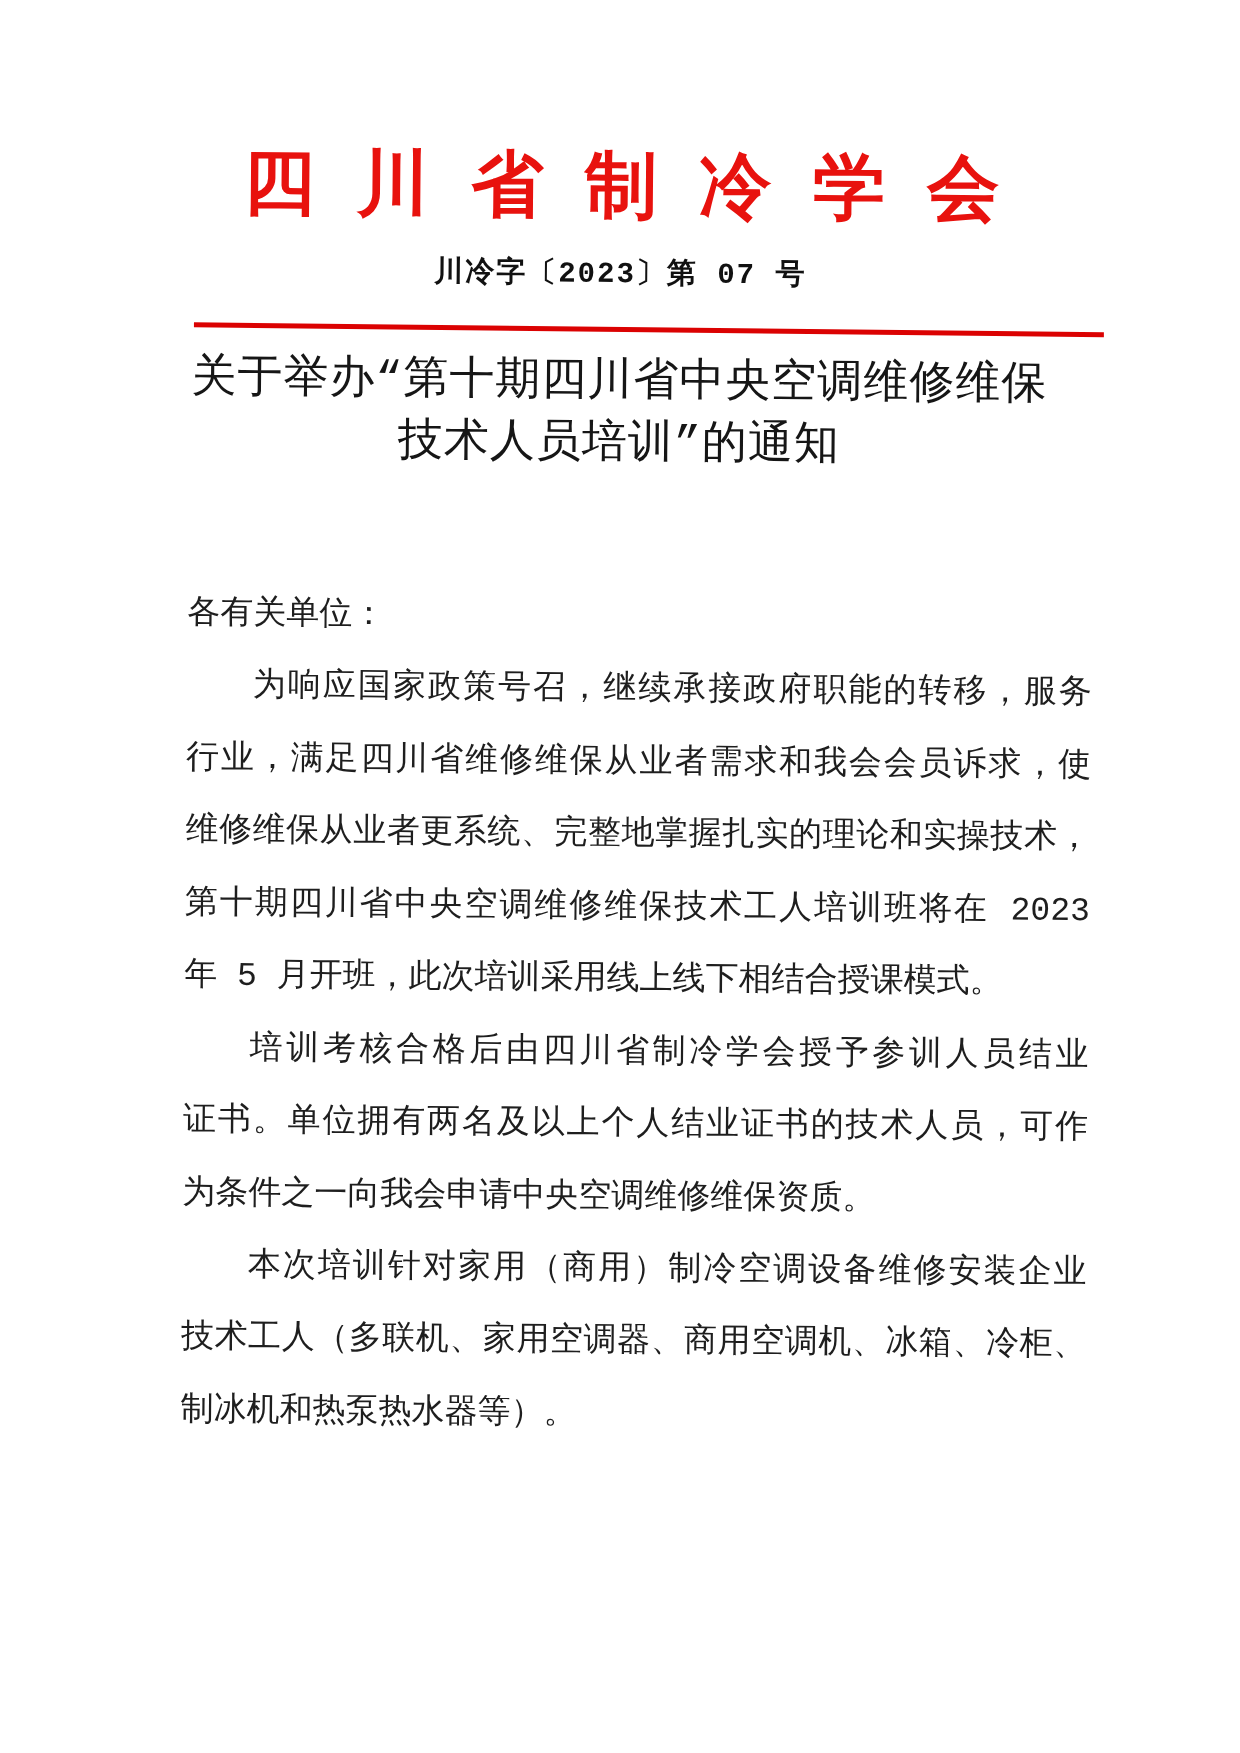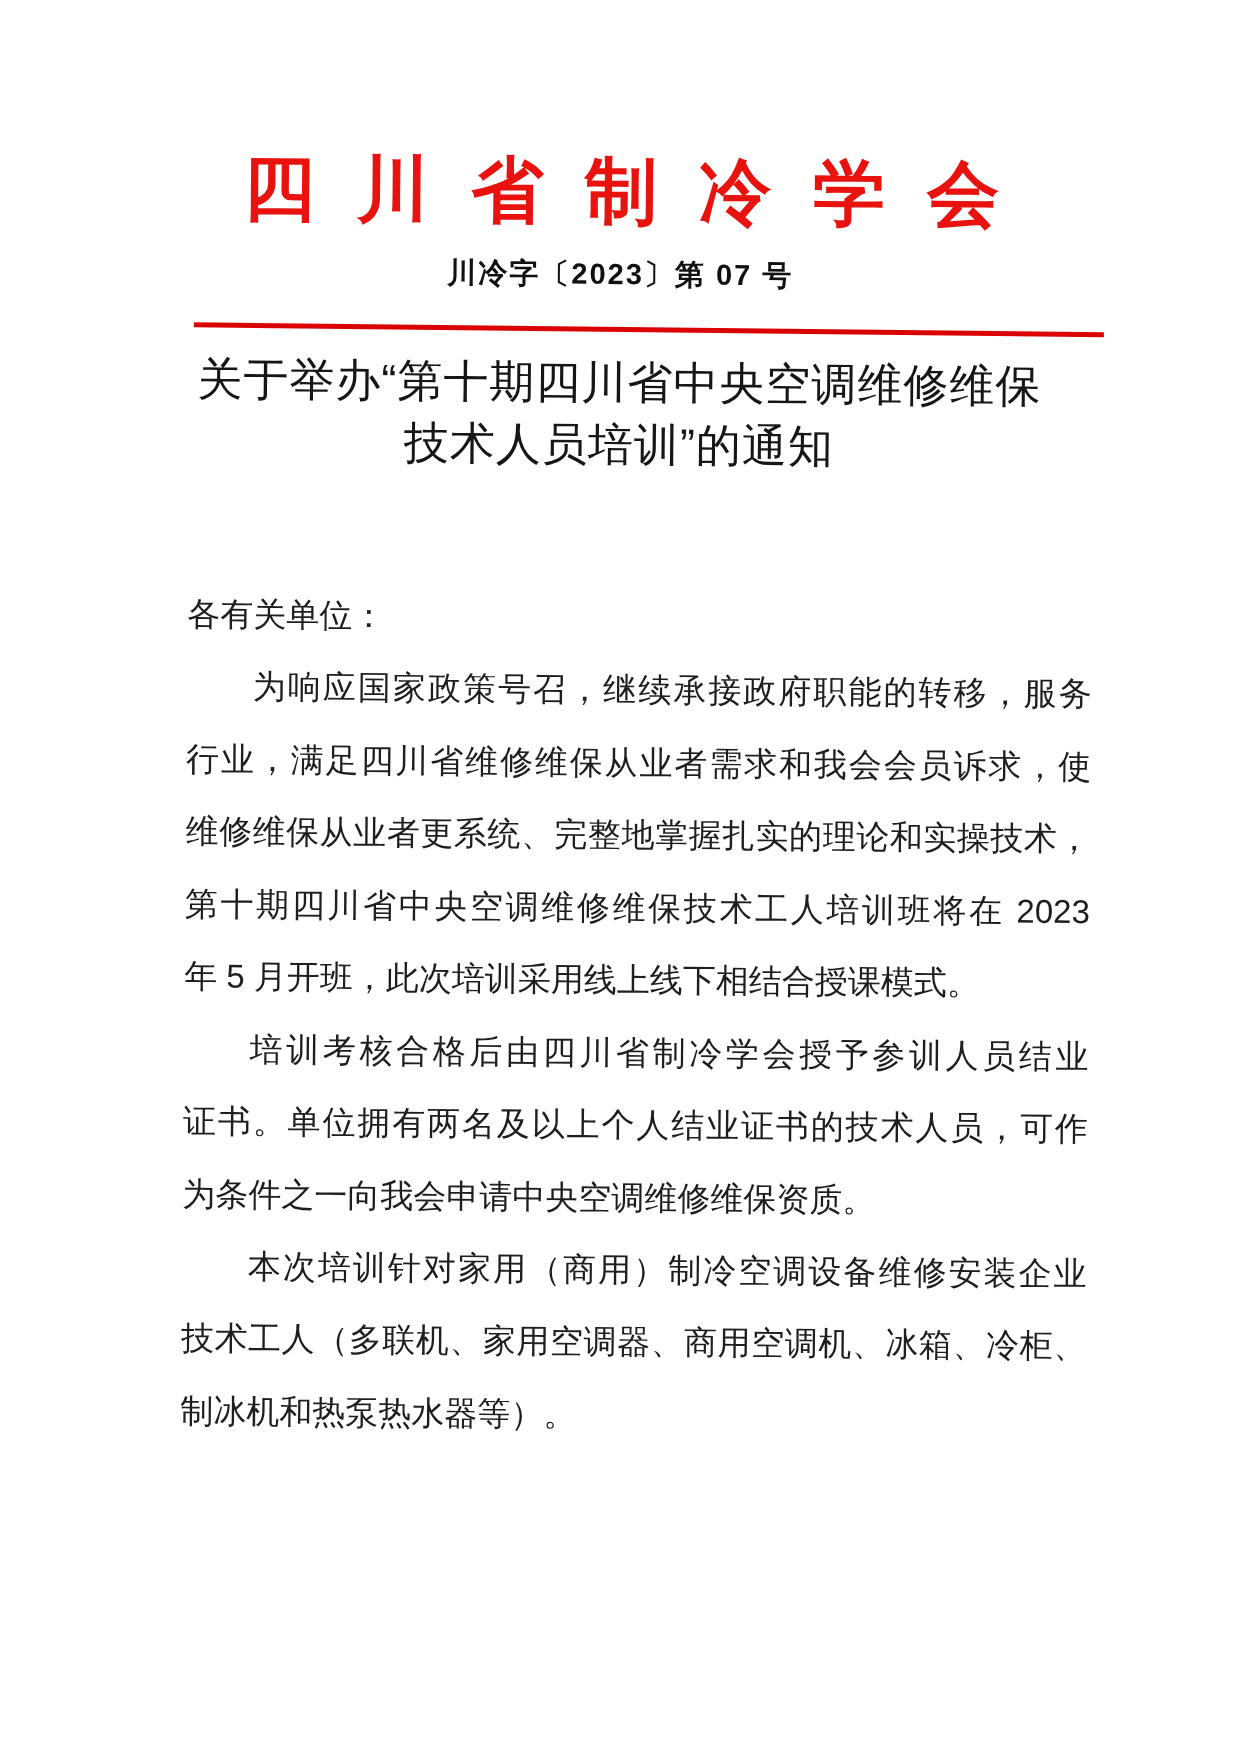--- a/index.html
+++ b/index.html
@@ -7,21 +7,21 @@
     --rule-red:#db0202;
     --text-color:#1e1e1e;
     --page-bg:#ffffff;
   }
   html,body{margin:0;padding:0;background:#fff;}
   .page{
     position:relative;
     width:1240px;height:1753px;
     background:var(--page-bg);
     overflow:hidden;
-    font-family:Liberation Sans, sans-serif;
+    font-family:Liberation Mono, monospace;
   }
   
   .tilt{
     position:absolute;inset:0;
     transform:rotate(0.5deg);
     transform-origin:620px 320px;
   }
   .org-title{
     position:absolute;top:150px;left:0;width:100%;
     text-align:center;

